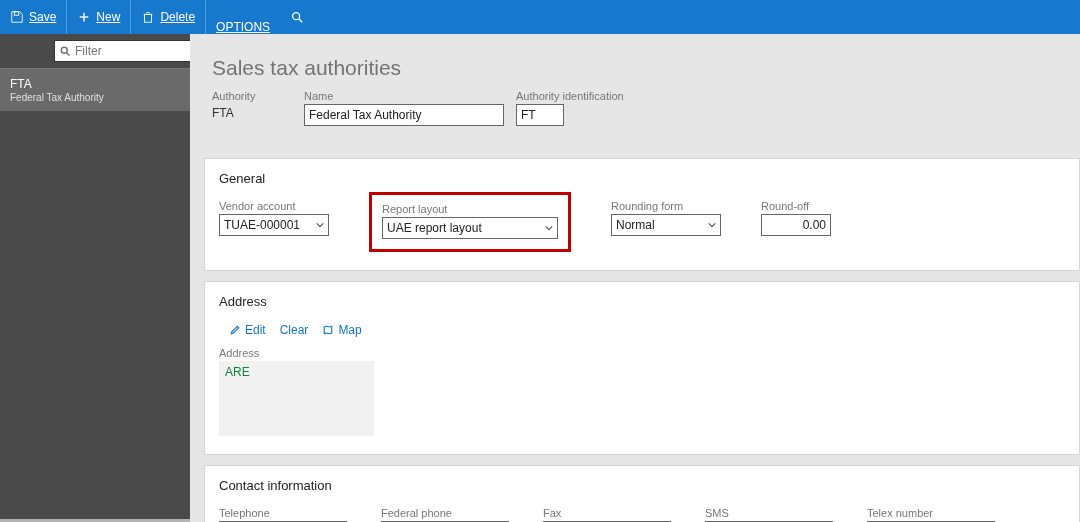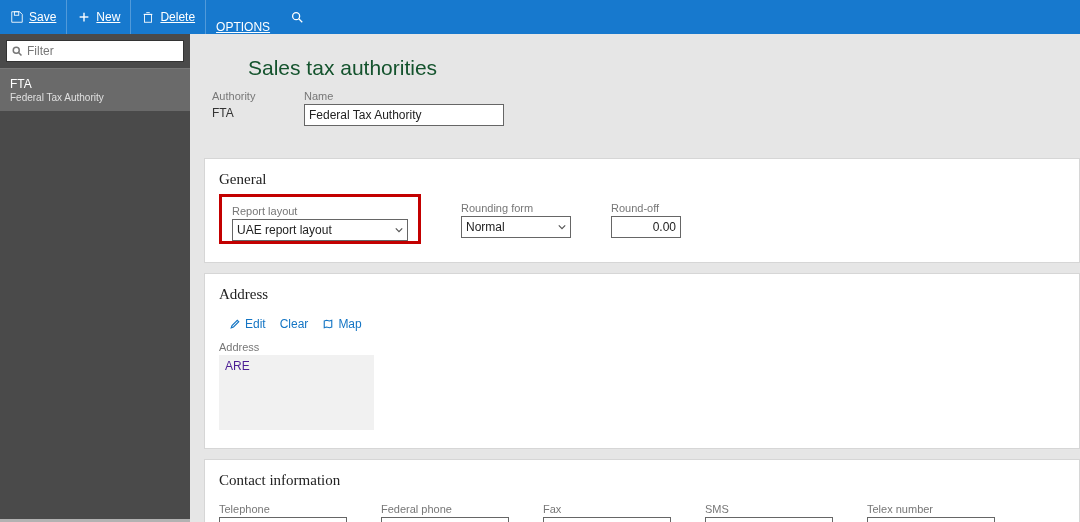--- a/index.html
+++ b/index.html
@@ -10,52 +10,52 @@
 .appbar .btn:last-child { border-right: none; }
 .appbar .btn svg { width: 14px; height: 14px; fill: #fff; stroke: #fff; margin-right: 5px; }
 .appbar .btn span { font-size: 12px; }
 .appbar .search { width: 34px; justify-content: center; }
 .appbar .search svg { margin: 0; }
 
 .workspace { display: flex; height: calc(522px - 34px); }
 
 .sidebar { width: 190px; background: #4a4a4a; color: #cfcfcf; display: flex; flex-direction: column; }
 .filter-wrap { padding: 6px; border-bottom: 1px solid #777; }
-.filter-input { width: 100%; height: 22px; background: #fff; border: 1px solid #333; display: flex; align-items: center; padding: 0 4px; color: #777; }
+.filter-input { width: 100%; height: 22px; background: #fff; border: 1px solid #333; display: flex; align-items: center; padding: 0 4px; color: #777; margin-left: 48px; }
 .filter-input svg { width: 12px; height: 12px; fill: none; stroke: #777; stroke-width: 2; margin-right: 4px; }
 .list-item { background: #6a6a6a; padding: 8px 10px; color: #fff; cursor: pointer; }
 .list-item .sub { font-size: 10px; color: #e0e0e0; margin-top: 1px; }
 .sidebar-bottom { height: 3px; background: #b2b2b2; margin-top: auto; }
 
 .content { flex: 1; overflow-y: auto; background: #e6e6e6; }
-.page-title { font-size: 21px; font-weight: 300; color: #14532d; padding: 22px 0 10px 22px; margin-left: 36px; }
+.page-title { font-size: 21px; font-weight: 300; color: #737373; padding: 22px 0 10px 22px; }
 .header-fields { display: flex; gap: 12px; padding: 0 0 32px 22px; }
 .field { display: flex; flex-direction: column; }
 .field label { font-size: 11px; color: #777; margin-bottom: 2px; }
 .field input[type=text], .field .select, .field .txt { height: 22px; border: 1px solid #666; background: #fff; padding: 0 4px; font-size: 12px; color: #222; }
 .field .ro { border: none; background: transparent; height: auto; padding: 2px 0 0 0; color: #333; }
 .w-auth { width: 80px; }
 .w-name { width: 200px; }
 .w-id { width: 48px; }
 
 .card { background: #fff; margin: 0 0 10px 14px; border: 1px solid #d6d6d6; padding: 12px 14px 18px 14px; }
-.card h2 { font-size: 15px; font-weight: 400; color: #222; margin-bottom: 14px; font-family: Liberation Serif, serif; }
+.card h2 { font-size: 13px; font-weight: 400; color: #222; margin-bottom: 14px; }
 
 .general-row { display: flex; gap: 40px; }
 .general-row .field { width: auto; }
 .select { width: 110px; display: flex; align-items: center; justify-content: space-between; padding-right: 4px; cursor: pointer; }
 .select svg { width: 8px; height: 8px; stroke: #555; stroke-width: 1.5; fill: none; }
 .w-report { width: 176px; }
-.report-wrap { border: 3px solid #c30000; padding: 8px 10px 0 10px; margin-top: -8px; }
+.report-wrap { border: 3px solid #c30000; padding: 8px 10px 10px 10px; margin-top: -8px; }
 .roundoff { width: 70px; text-align: right; padding-right: 4px; }
 
 .addr-actions { display: flex; gap: 14px; margin: 4px 0 10px 10px; }
 .addr-actions a { color: #1475c4; font-size: 12px; text-decoration: none; display: flex; align-items: center; cursor: pointer; }
 .addr-actions a svg { width: 12px; height: 12px; stroke: #1475c4; fill: none; stroke-width: 1.5; margin-right: 4px; }
-.addr-box { width: 155px; height: 75px; background: #f1f1f1; border: none; padding: 4px 6px; font-size: 12px; color: #4c1d95; }
+.addr-box { width: 155px; height: 75px; background: #f1f1f1; border: none; padding: 4px 6px; font-size: 12px; color: #15803d; }
 
 .contact-grid { display: flex; flex-wrap: wrap; gap: 34px 34px; }
 .contact-grid .field input { width: 128px; }
 </style>
 </head>
 <body>
 
 <div class="appbar">
   <div class="btn">
     <svg viewBox="0 0 16 16">
@@ -113,25 +113,38 @@
 
     <div class="header-fields">
       <div class="field">
         <label>Authority</label>
         <div class="ro w-auth">FTA</div>
       </div>
       <div class="field">
         <label>Name</label>
         <input type="text" class="w-name" value="Federal Tax Authority" style="">
       </div>
+      <div class="field">
+        <label>Authority identification</label>
+        <input type="text" class="w-id" value="FT" style="">
+      </div>
     </div>
 
     <div class="card">
       <h2>General</h2>
       <div class="general-row">
+        <div class="field">
+          <label>Vendor account</label>
+          <div class="select">
+            <span>TUAE-000001</span>
+            <svg viewBox="0 0 10 10">
+                <polyline points="1,3 5,7 9,3"></polyline>
+              </svg>
+          </div>
+        </div>
         <div class="report-wrap">
           <div class="field">
             <label>Report layout</label>
             <div class="select w-report">
               <span>UAE report layout</span>
               <svg viewBox="0 0 10 10">
                   <polyline points="1,3 5,7 9,3"></polyline>
                 </svg>
             </div>
           </div>

